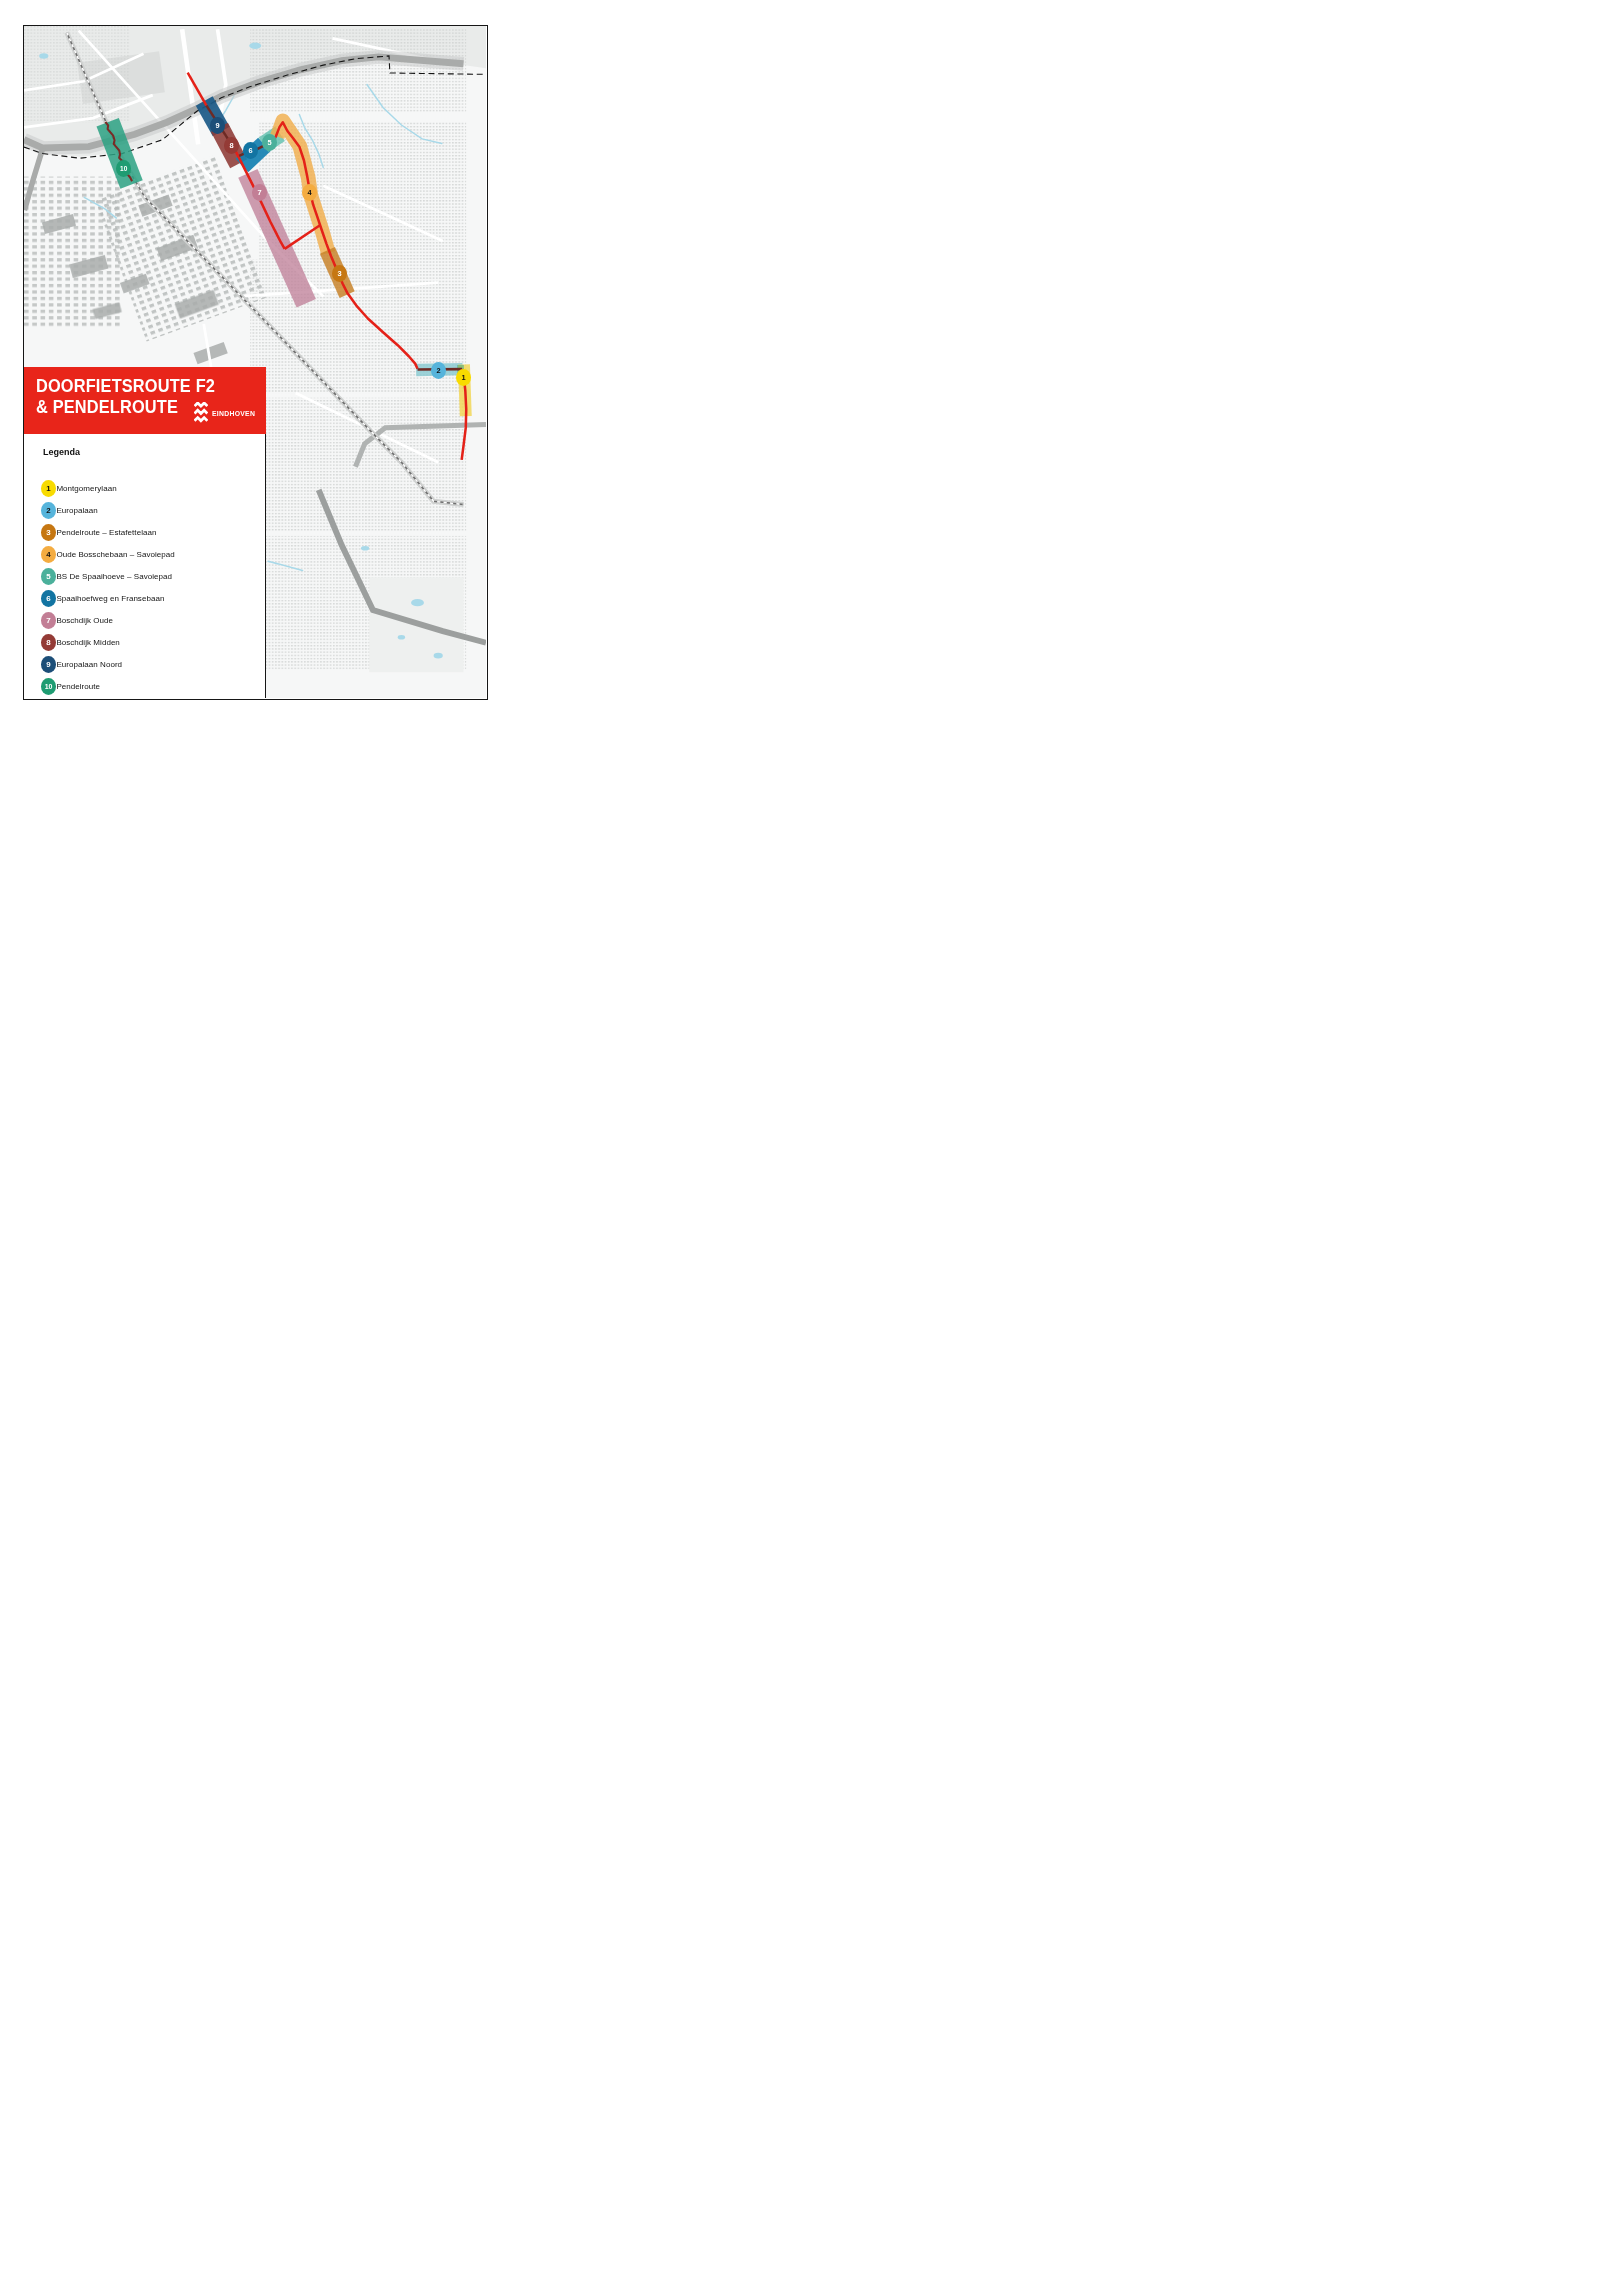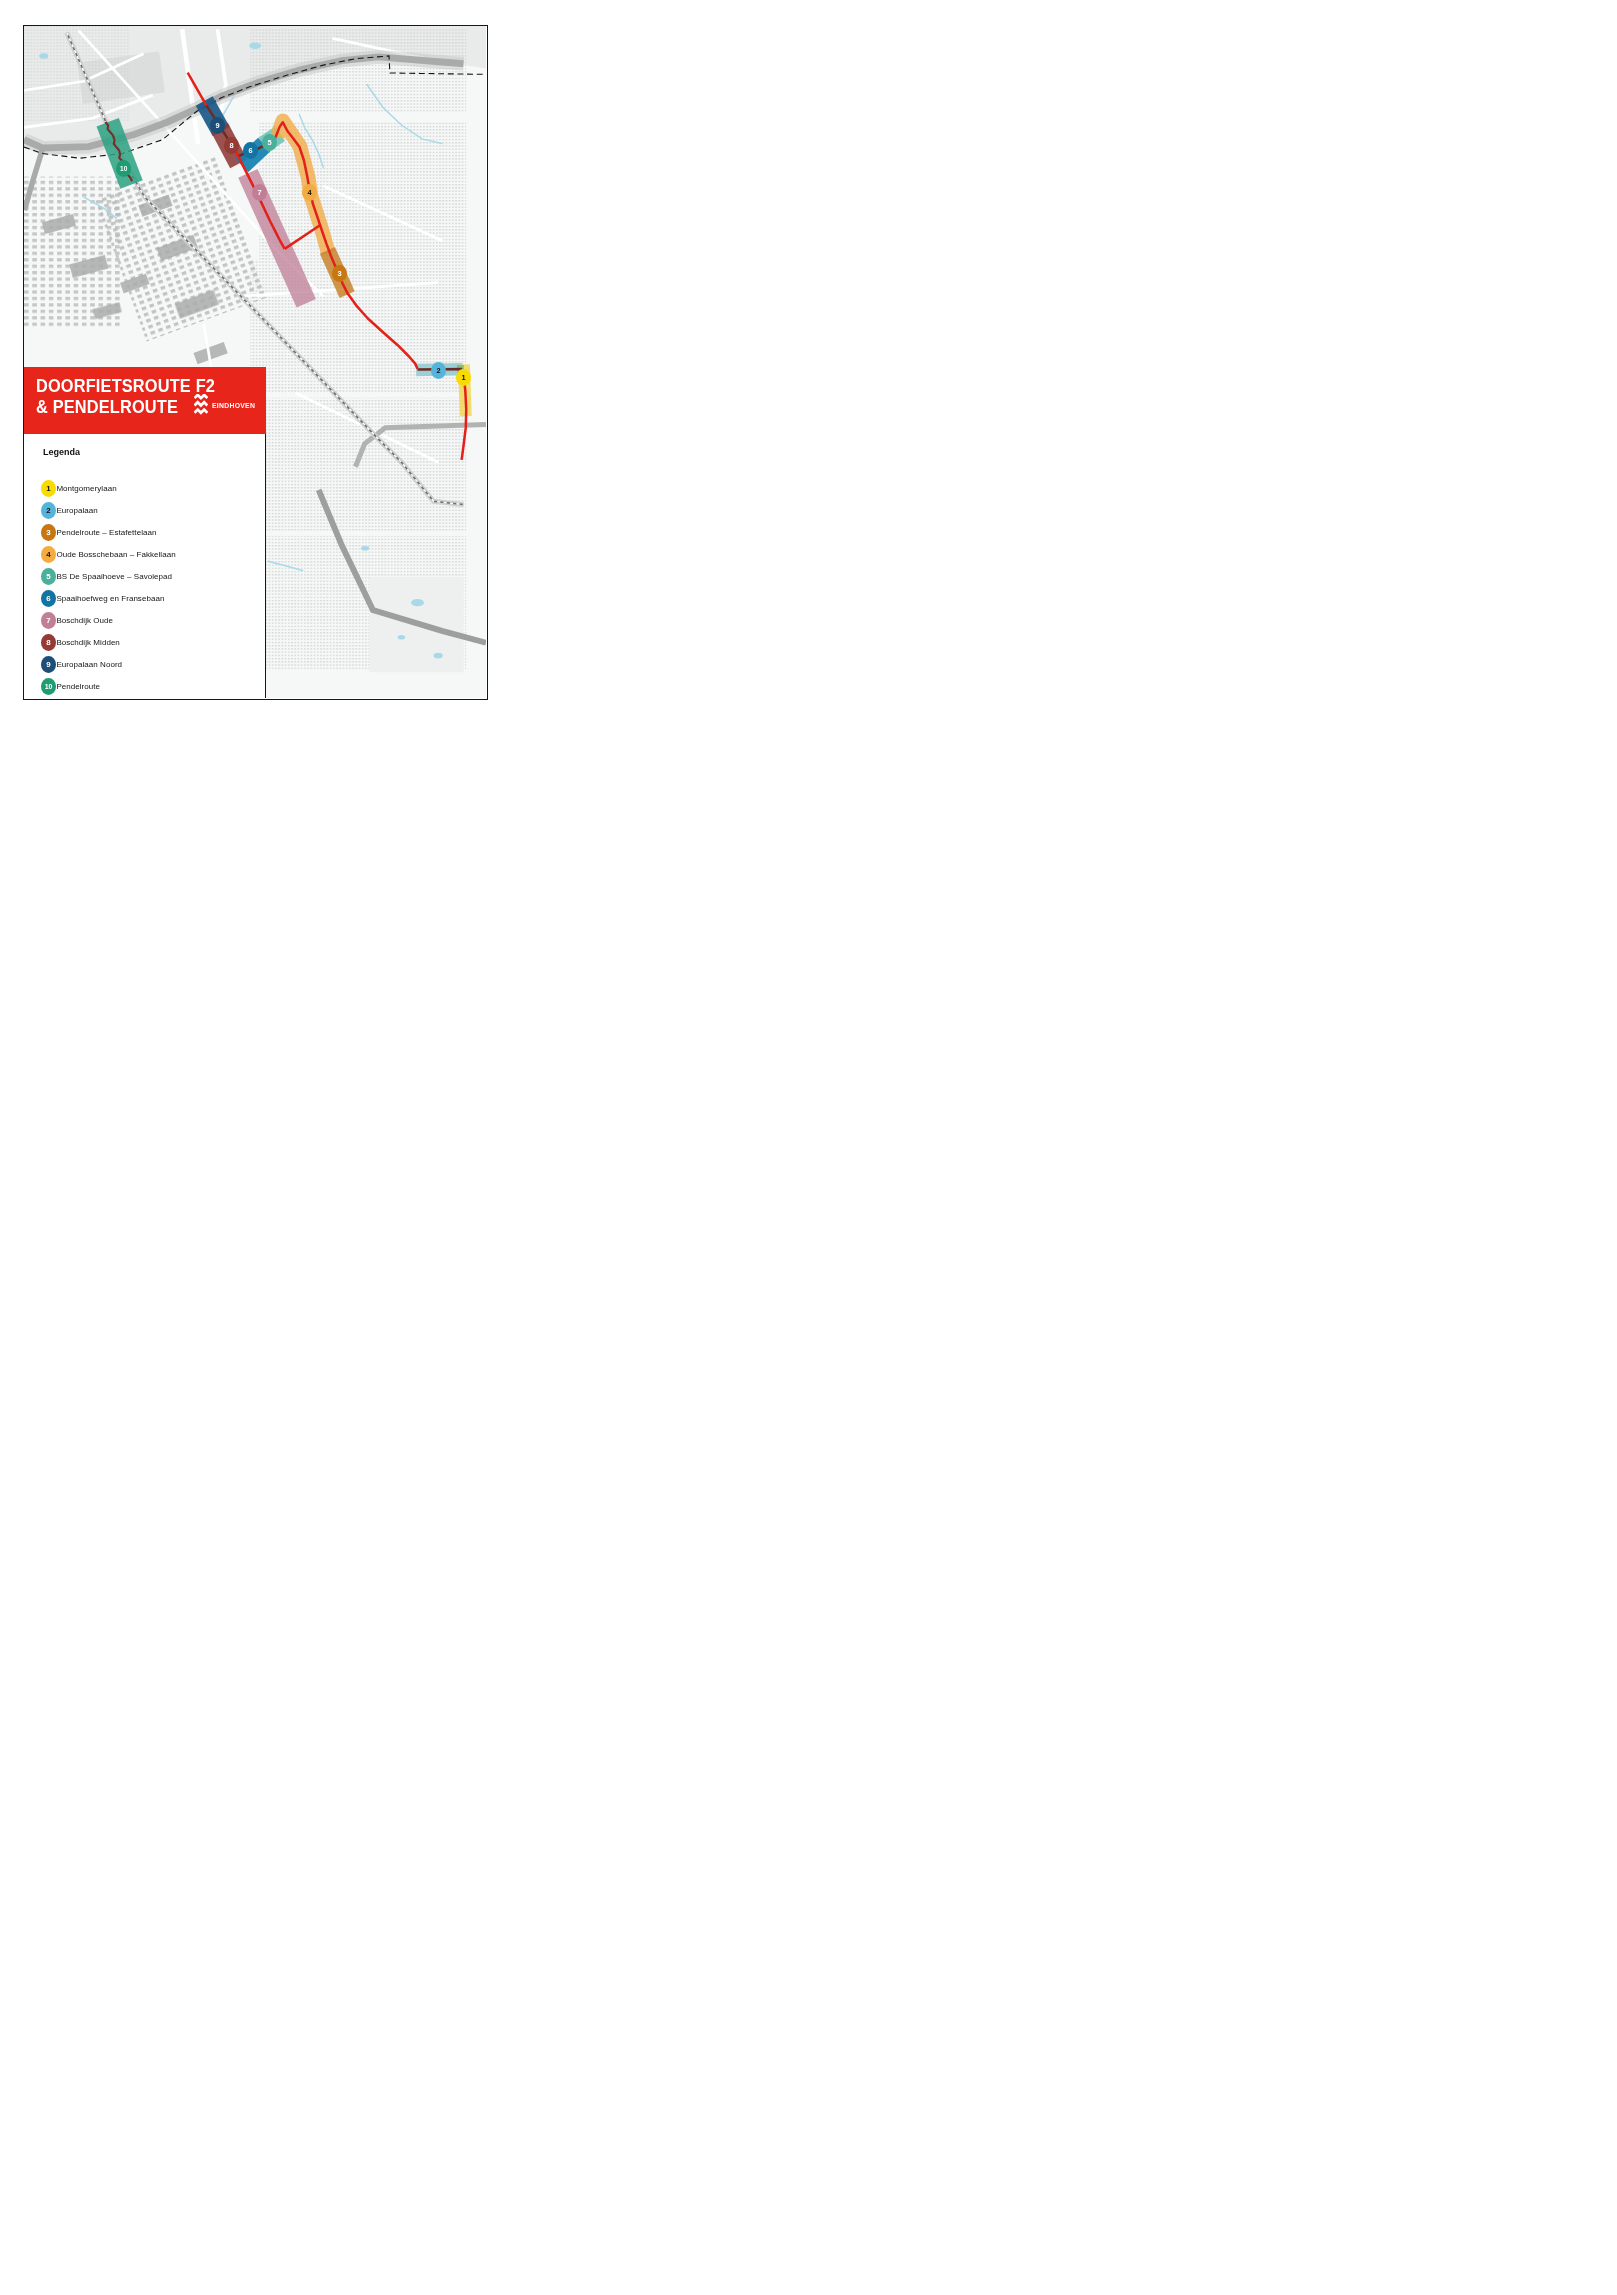--- a/index.html
+++ b/index.html
@@ -9,21 +9,21 @@
   #map{position:absolute;left:24px;top:26px;width:462px;height:672px;background:#f6f7f7;overflow:hidden;}
   #map svg{position:absolute;left:0;top:0;}
   
   .mk{position:absolute;width:15.3px;height:17px;border-radius:50%;display:flex;align-items:center;justify-content:center;
       font-weight:bold;font-size:7.4px;z-index:30;}
   .mk.small{font-size:6.5px;}
   
   #titleblock{position:absolute;left:24px;top:367px;width:242px;height:68px;background:#e8251a;z-index:45;text-decoration:underline;}
   #title{position:absolute;left:12px;top:7.9px;color:#ffffff;font-weight:800;font-size:19px;line-height:21px;
          letter-spacing:0.2px;transform:scaleX(.86);transform-origin:left top;white-space:nowrap;}
-  #brand{position:absolute;right:8.3px;bottom:19px;display:flex;align-items:center;gap:4.2px;}
+  #brand{position:absolute;right:8.3px;bottom:11px;display:flex;align-items:center;gap:4.2px;}
   #brandtext{color:#ffffff;font-weight:bold;font-size:7.2px;letter-spacing:0.3px;transform:scaleX(.95);transform-origin:left center;}
   
   #legendpanel{position:absolute;left:24px;top:434px;width:242px;height:264px;background:#ffffff;z-index:45;
                border-right:1.2px solid #161616;box-sizing:border-box;}
   #legendheading{position:absolute;left:19px;top:13px;font-size:9px;font-weight:bold;color:#111111;}
   #legend-items{position:absolute;left:16.7px;top:43px;}
   .legend-row{display:flex;align-items:center;height:22px;}
   .lbadge{width:15.7px;height:17px;border-radius:50%;display:flex;align-items:center;justify-content:center;
           font-weight:bold;font-size:7.9px;flex:0 0 15.7px;}
   .lbadge.small{font-size:7px;}
@@ -190,21 +190,21 @@
         <div class="legend-row">
           <span class="lbadge" style="background: rgb(86, 180, 219); color: rgb(17, 17, 17);">2</span>
           <span class="llabel">Europalaan</span>
         </div>
         <div class="legend-row">
           <span class="lbadge" style="background: rgb(198, 119, 18); color: rgb(255, 255, 255);">3</span>
           <span class="llabel">Pendelroute – Estafettelaan</span>
         </div>
         <div class="legend-row">
           <span class="lbadge" style="background: rgb(244, 172, 65); color: rgb(17, 17, 17);">4</span>
-          <span class="llabel">Oude Bosschebaan – Fakkellaan</span>
+          <span class="llabel">Oude Bosschebaan – Savoiepad</span>
         </div>
         <div class="legend-row">
           <span class="lbadge" style="background: rgb(75, 176, 155); color: rgb(255, 255, 255);">5</span>
           <span class="llabel">BS De Spaaihoeve – Savoiepad</span>
         </div>
         <div class="legend-row">
           <span class="lbadge" style="background: rgb(18, 116, 162); color: rgb(255, 255, 255);">6</span>
           <span class="llabel">Spaaihoefweg en Fransebaan</span>
         </div>
         <div class="legend-row">

